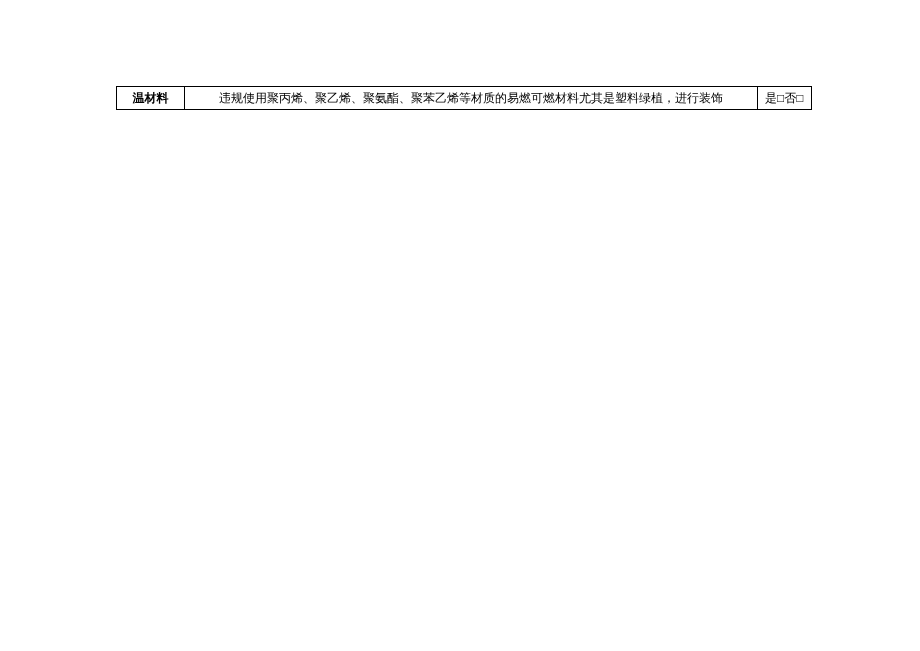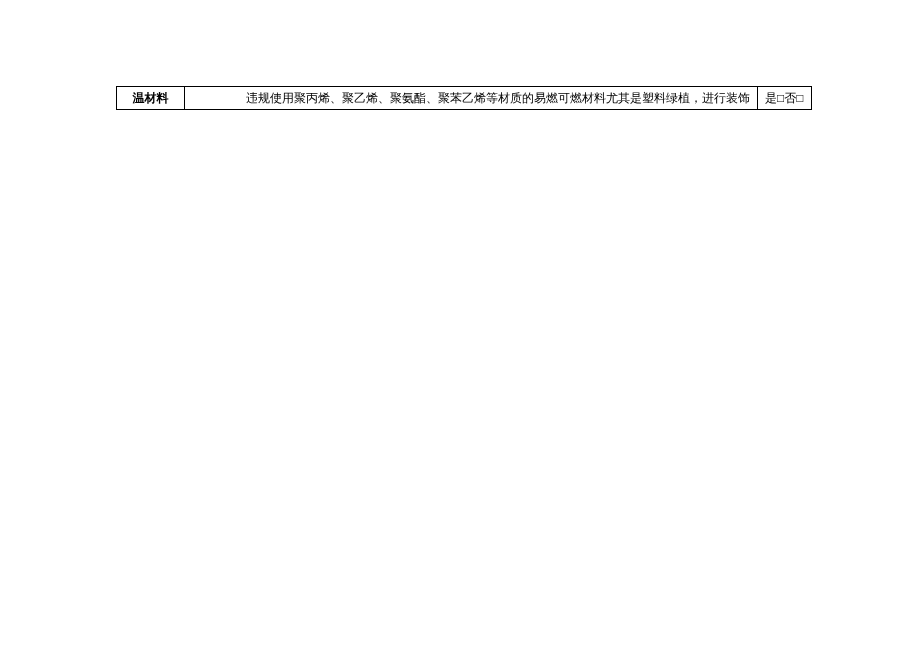--- a/index.html
+++ b/index.html
@@ -33,21 +33,21 @@
       vertical-align: middle;
       color: #000;
     }
     .col-label {
       width: 68px;
       text-align: center;
       font-weight: bold;
     }
     .col-desc {
       width: auto;
-      text-align: right;
+      text-align: center;
     }
     .col-check {
       width: 54px;
       text-align: left;
       white-space: nowrap;
       margin-top: 22px;
     }
   </style>
 </head>
 <body>

